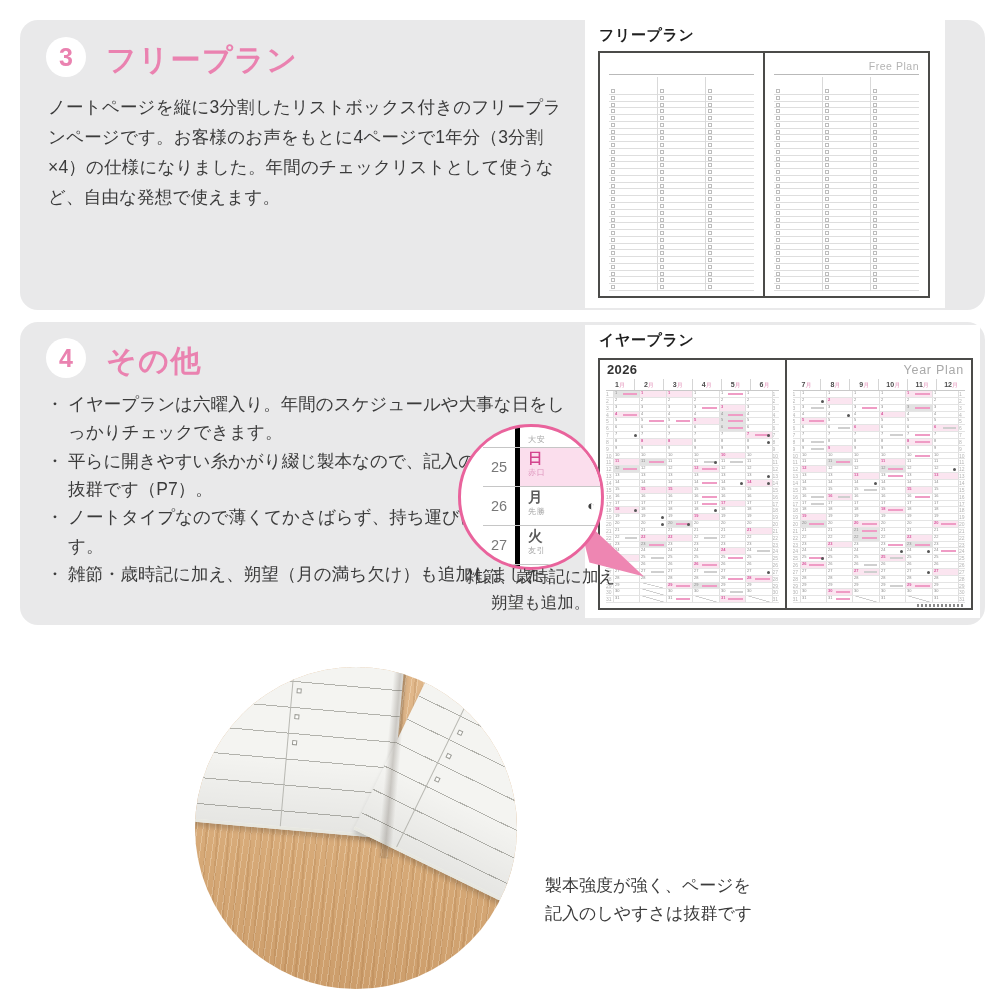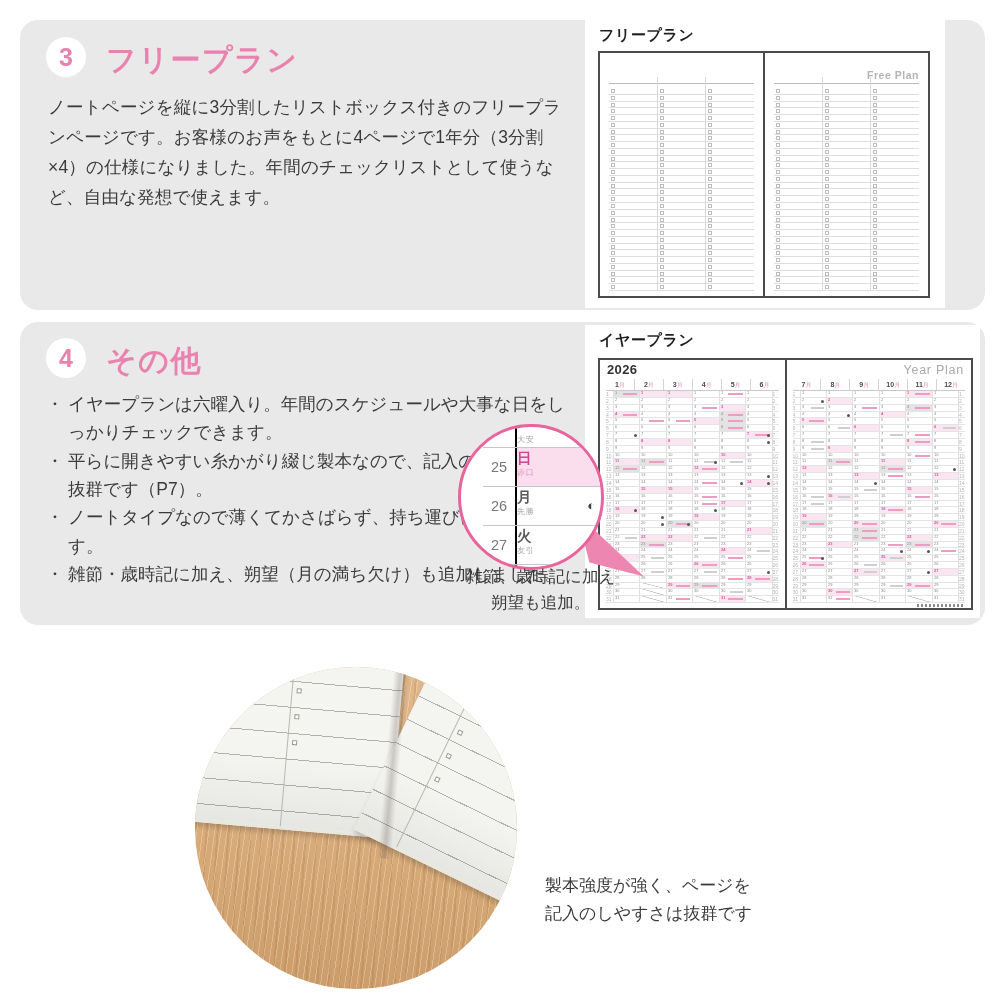--- a/index.html
+++ b/index.html
@@ -28,21 +28,21 @@
   
   .figure{position:absolute;background:#fff;}
   #fig-freeplan{left:585px;top:20px;width:360px;height:288px;}
   #fig-yearplan{left:585px;top:325px;width:395px;height:293px;}
   .figlabel{position:absolute;left:14px;top:6px;font-size:15px;font-weight:bold;color:#1f1f1f;letter-spacing:.04em;}
 
   
   #fp-spread{position:absolute;left:13px;top:31px;width:332px;height:247px;border:2px solid #4b4b49;background:#fff;display:flex;}
   .fp-page{flex:1;position:relative;}
   .fp-page + .fp-page{border-left:2px solid #4b4b49;}
-  .fp-title{position:absolute;left:9px;right:9px;top:12px;height:19px;border-bottom:1px solid #b9b9b9;font-weight:bold;}
+  .fp-title{position:absolute;left:9px;right:9px;top:3px;height:19px;border-bottom:1px solid #b9b9b9;}
   .fp-title span{position:absolute;right:0;bottom:2px;font-size:10.5px;color:#b3b3b3;letter-spacing:.05em;}
   .fp-cols{position:absolute;left:9px;right:9px;top:24px;bottom:5px;display:flex;}
   .fp-col{flex:1;padding-top:11px;display:flex;flex-direction:column;}
   .fp-col + .fp-col{border-left:1px solid #d9d9d9;}
   .fp-row{flex:1;border-bottom:1px solid #dedede;position:relative;min-height:0;}
   .fp-box{position:absolute;left:2px;top:1px;width:4px;height:4px;border:1px solid #bdbdbd;}
 
   
   #yp-spread{position:absolute;left:13px;top:33px;width:375px;height:252px;border:2px solid #4b4b49;background:#fff;display:flex;}
   .yp-page{flex:1;position:relative;}
@@ -71,21 +71,21 @@
 
   
   .co-pointer{position:absolute;left:566px;top:512px;width:78px;height:70px;background:#ee86b2;
     clip-path:polygon(14% 2%,100% 92%,30% 72%);z-index:4;}
   .co-circle{position:absolute;left:458px;top:424px;width:146px;height:146px;border:3px solid #e9639c;
     border-radius:50%;background:#fff;overflow:hidden;z-index:5;}
   .co-rows{position:absolute;left:22px;top:0;right:-30px;}
   .co-row{display:flex;border-bottom:1px solid #c6c6c6;height:39px;}
   .co-row.partial-top{height:21px;}
   .co-num{width:32px;display:flex;align-items:center;justify-content:center;font-size:14.5px;color:#787878;}
-  .co-main{flex:1;border-left:2px solid #000000;padding:2px 0 0 0;position:relative;}
+  .co-main{flex:1;border-left:5px solid #000000;padding:2px 0 0 8px;position:relative;}
   .partial-top .co-main{display:flex;align-items:flex-end;padding-bottom:2px;}
   .co-day{font-size:14.5px;font-weight:600;color:#5a5a5a;line-height:1.15;}
   .co-rokuyo{font-size:8px;color:#a5a5a5;letter-spacing:.08em;}
   .hl .co-main{background:#fbdeed;}
   .hl .co-day{color:#d4458f;}
   .hl .co-rokuyo{color:#dd92bb;}
   .co-moon{position:absolute;right:36px;top:11px;font-size:13px;color:#3f3f3f;}
   .co-caption{position:absolute;left:466px;top:563px;font-size:16.5px;line-height:1.6;color:#3a3a3a;z-index:5;text-align:center;}
 
   

